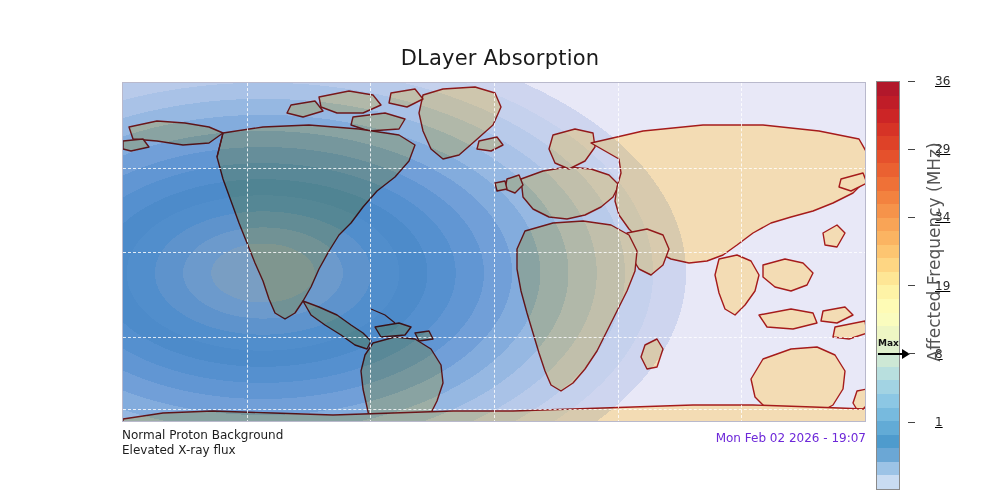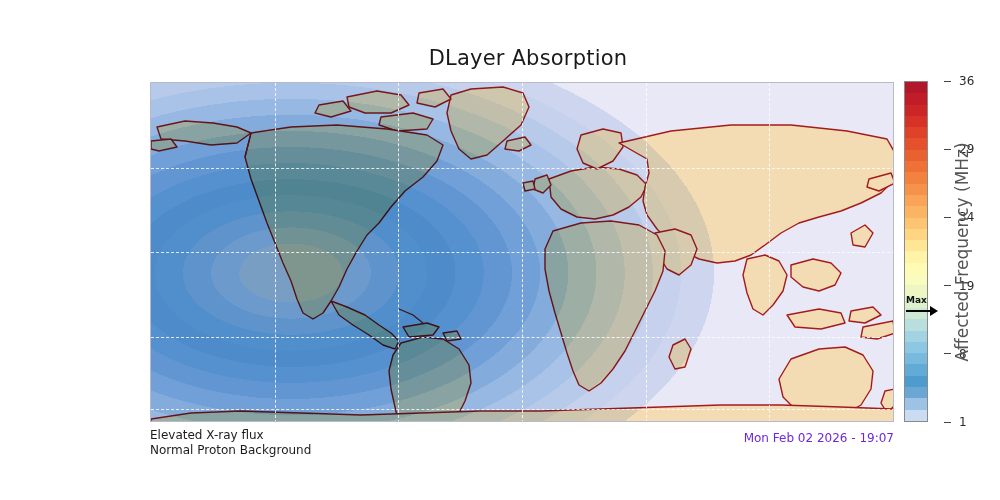--- a/index.html
+++ b/index.html
@@ -2,21 +2,21 @@
 <html><head>
 <meta charset="utf-8">
 <style>
   html,body{margin:0;padding:0;}
   body{
     width:1000px;height:500px;
     background:#ffffff;
     font-family:"DejaVu Sans","Liberation Sans",sans-serif;
     overflow:hidden;position:relative;
   }
-  #root{position:absolute;inset:0;margin-left:28px;}
+  #root{position:absolute;inset:0;}
 
   
   .title{
     position:absolute;left:0;top:46px;width:1000px;
     text-align:center;font-size:21px;color:#1a1a1a;
     letter-spacing:.2px;
   }
 
   
   .map-wrap{
@@ -65,25 +65,25 @@
         rgba(232,232,247,0) 94%);
     mix-blend-mode:multiply;opacity:.92;
   }
 
   
   .grid-v,.grid-h{position:absolute;pointer-events:none;}
   .grid-v{top:0;height:340px;width:0;border-left:1px dashed rgba(255,255,255,.82);}
   .grid-h{left:0;width:744px;height:0;border-top:1px dashed rgba(255,255,255,.82);}
 
   
-  .cbar-wrap{position:absolute;left:876px;top:81px;width:24px;height:341px;}
+  .cbar-wrap{position:absolute;left:876px;top:81px;width:24px;height:409px;}
   .cbar{position:absolute;inset:0;border:1px solid #8a8a8a;box-sizing:border-box;}
   .cbar-seg{width:100%;}
   .cbar-ticks{position:absolute;left:24px;top:0;height:341px;width:60px;}
-  .ctick{position:absolute;left:16px;display:flex;align-items:center;gap:8px;transform:translateY(-50%);}
+  .ctick{position:absolute;left:8px;display:flex;align-items:center;gap:20px;transform:translateY(-50%);text-decoration:underline;}
   .ctick i{display:block;width:7px;height:0;border-top:1px solid #444;}
   .ctick span{font-size:12px;color:#2b2b2b;line-height:1;}
   .cbar-label{
     position:absolute;left:921px;top:81px;height:341px;width:26px;
     display:flex;align-items:center;justify-content:center;
   }
   .cbar-label span{
     transform:rotate(-90deg);white-space:nowrap;
     font-size:17px;color:#555;
   }
@@ -274,18 +274,18 @@
       <div class="ctick" style="top: 100%;">
         <i></i>
         <span>1</span>
       </div>
     </div>
   <div class="cbar-label">
     <span>Affected Frequency (MHz)</span>
   </div>
 
   <div class="cap-left">
+    <div>Normal Proton Background</div>
     <div>Elevated X-ray flux</div>
-    <div>Normal Proton Background</div>
   </div>
   <div class="cap-right">Mon Feb 02 2026 - 19:07</div>
 
 </div>
 
 </body></html>

